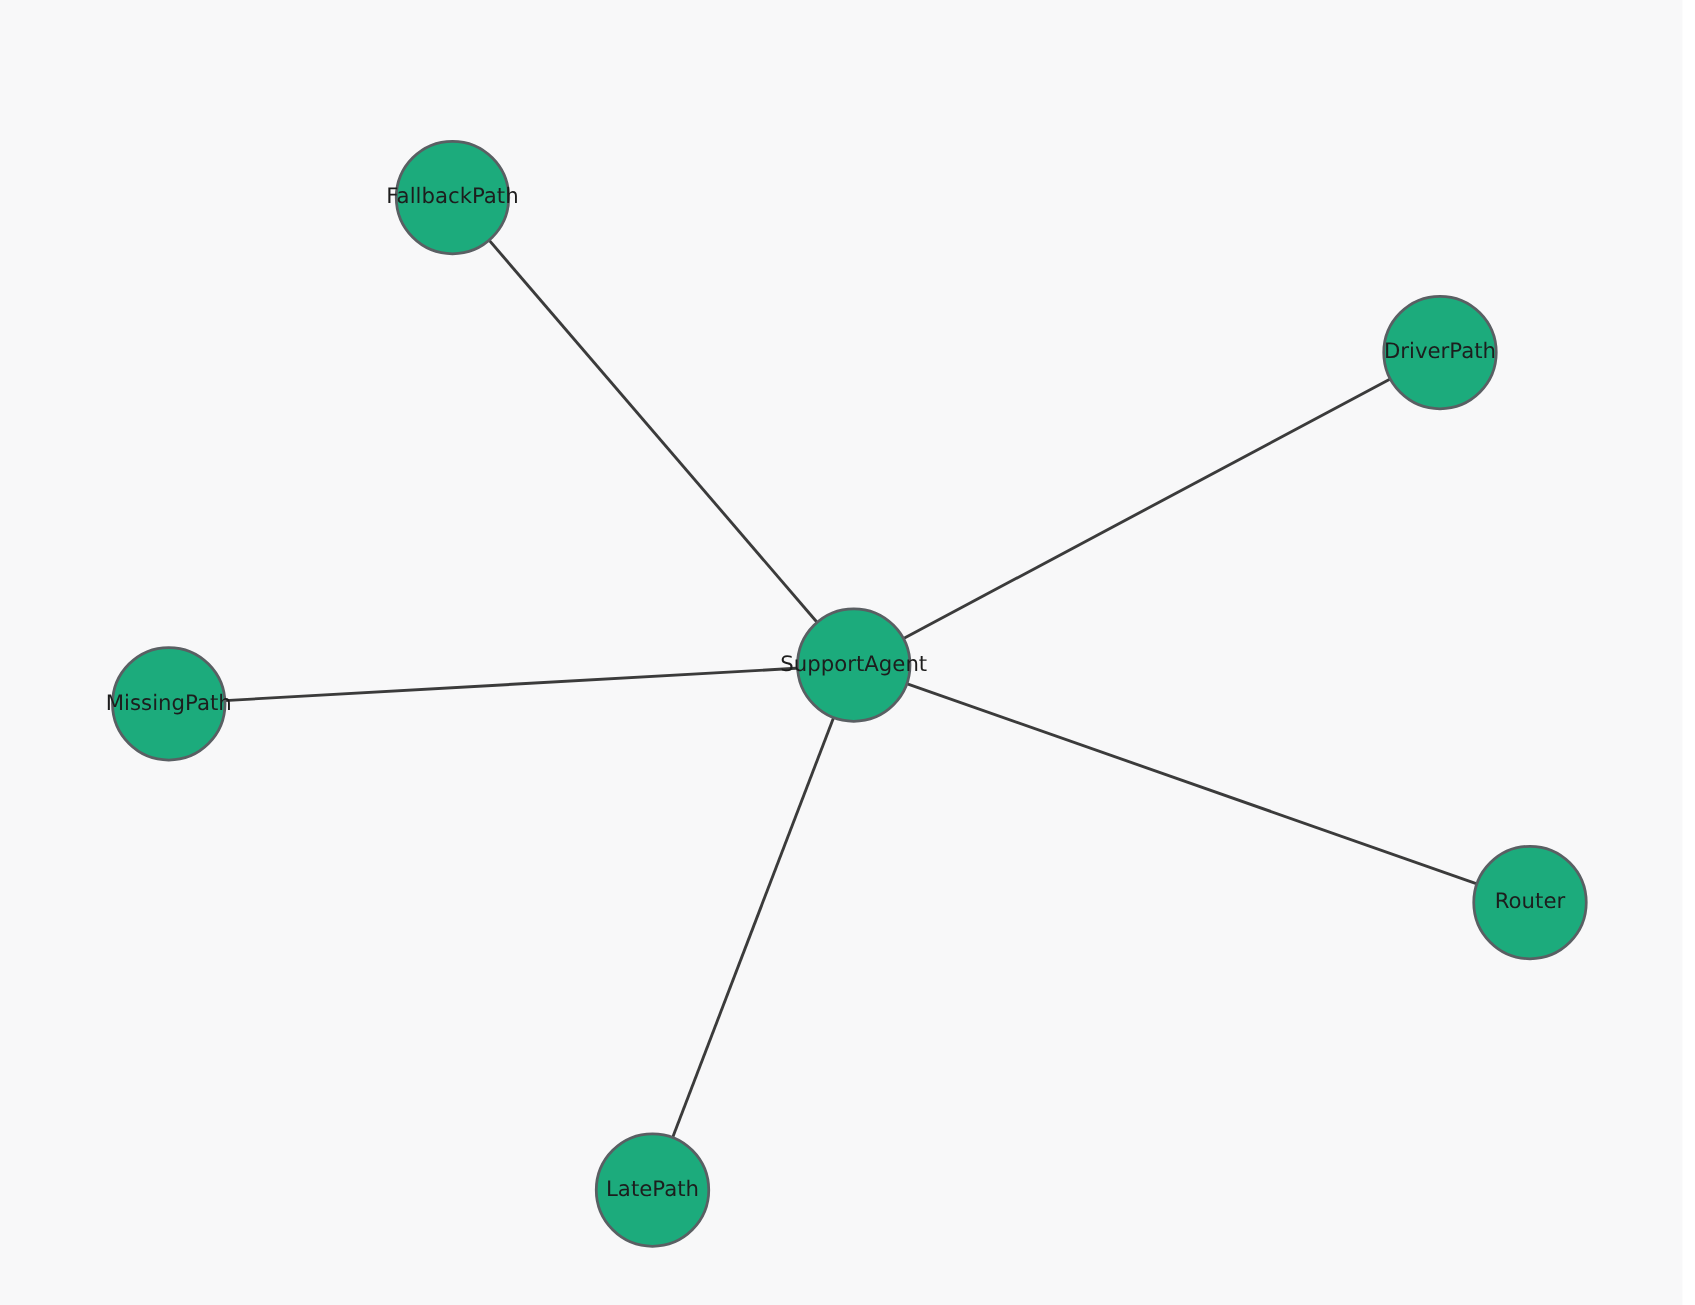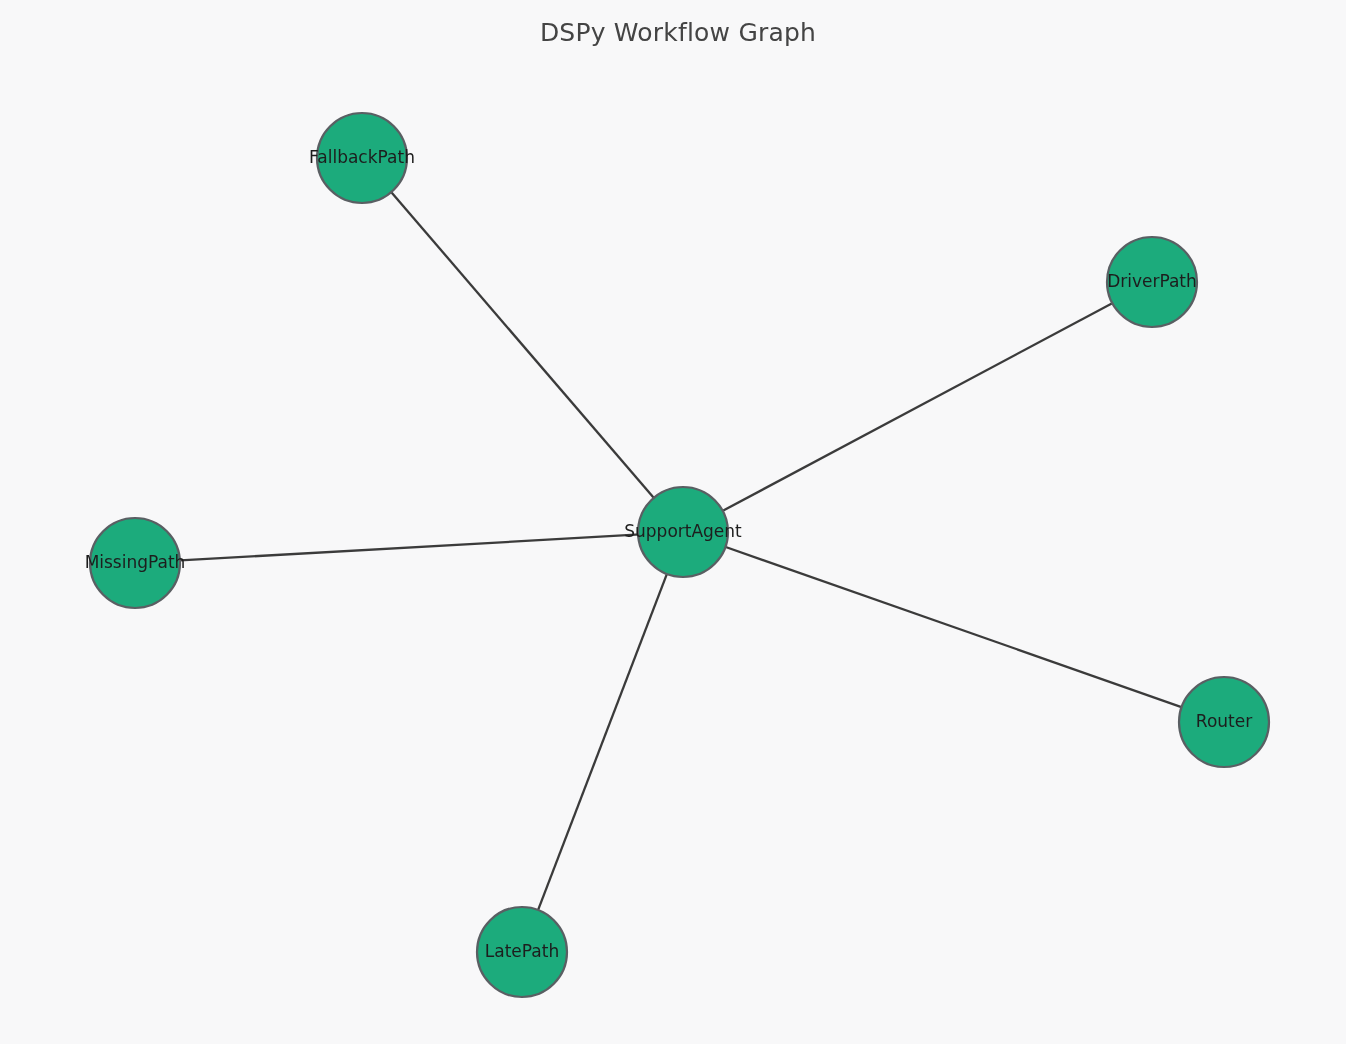--- a/index.html
+++ b/index.html
@@ -62,21 +62,20 @@
     fill: #1d1d1d;
     text-anchor: middle;
     dominant-baseline: middle;
   }
 </style>
 </head>
 <body>
 
 <div id="figure">
 
-  <div id="chart-title">DSPy Workflow Graph</div>
 
   <svg id="graph-svg" viewBox="0 0 1356 1044">
     <g id="edges-layer">
         <line x1="654.99" y1="499.37" x2="365.36" y2="161.92" class="graph-edge-line" stroke="#3b3b3b" stroke-width="2.3"></line>
         <line x1="720.95" y1="511.77" x2="1147.45" y2="284.43" class="graph-edge-line" stroke="#3b3b3b" stroke-width="2.3"></line>
         <line x1="640.07" y1="534.43" x2="140.15" y2="562.71" class="graph-edge-line" stroke="#3b3b3b" stroke-width="2.3"></line>
         <line x1="723.57" y1="546.25" x2="1219.13" y2="720.29" class="graph-edge-line" stroke="#3b3b3b" stroke-width="2.3"></line>
         <line x1="667.61" y1="572.15" x2="523.85" y2="947.18" class="graph-edge-line" stroke="#3b3b3b" stroke-width="2.3"></line>
       </g>
     <g id="arrows-layer">

